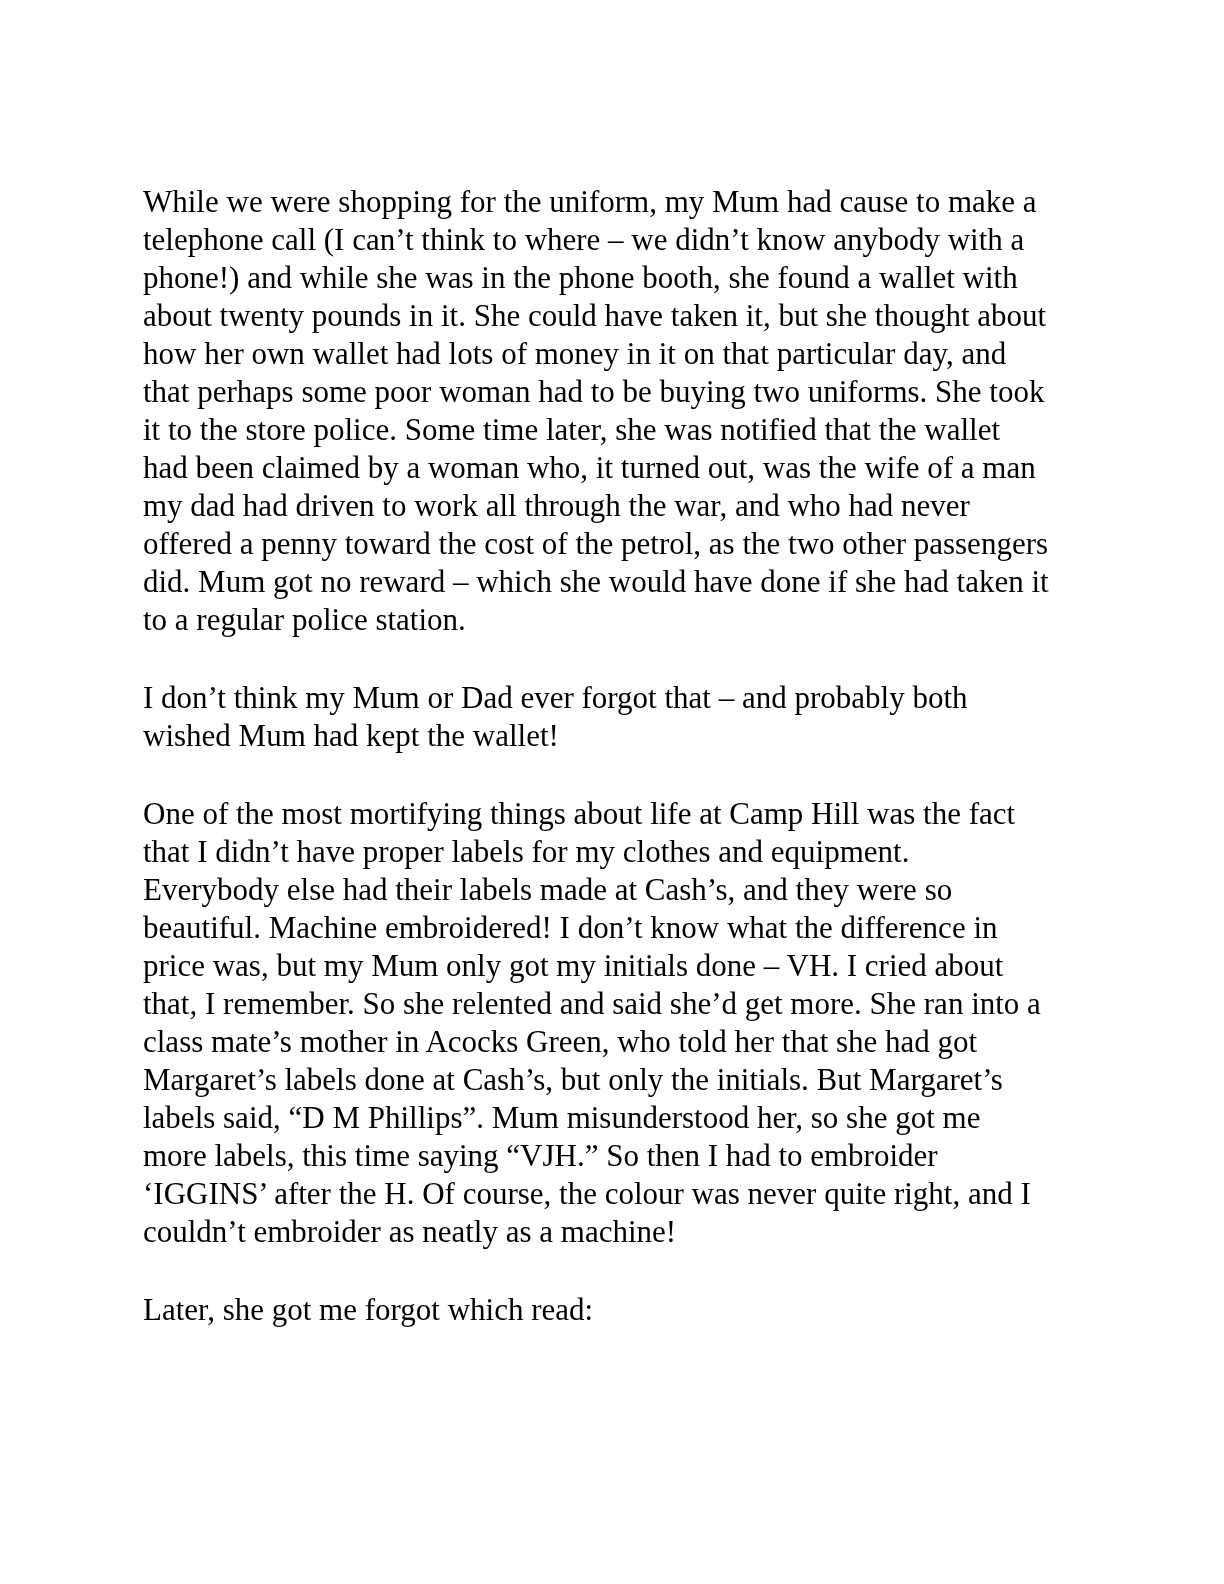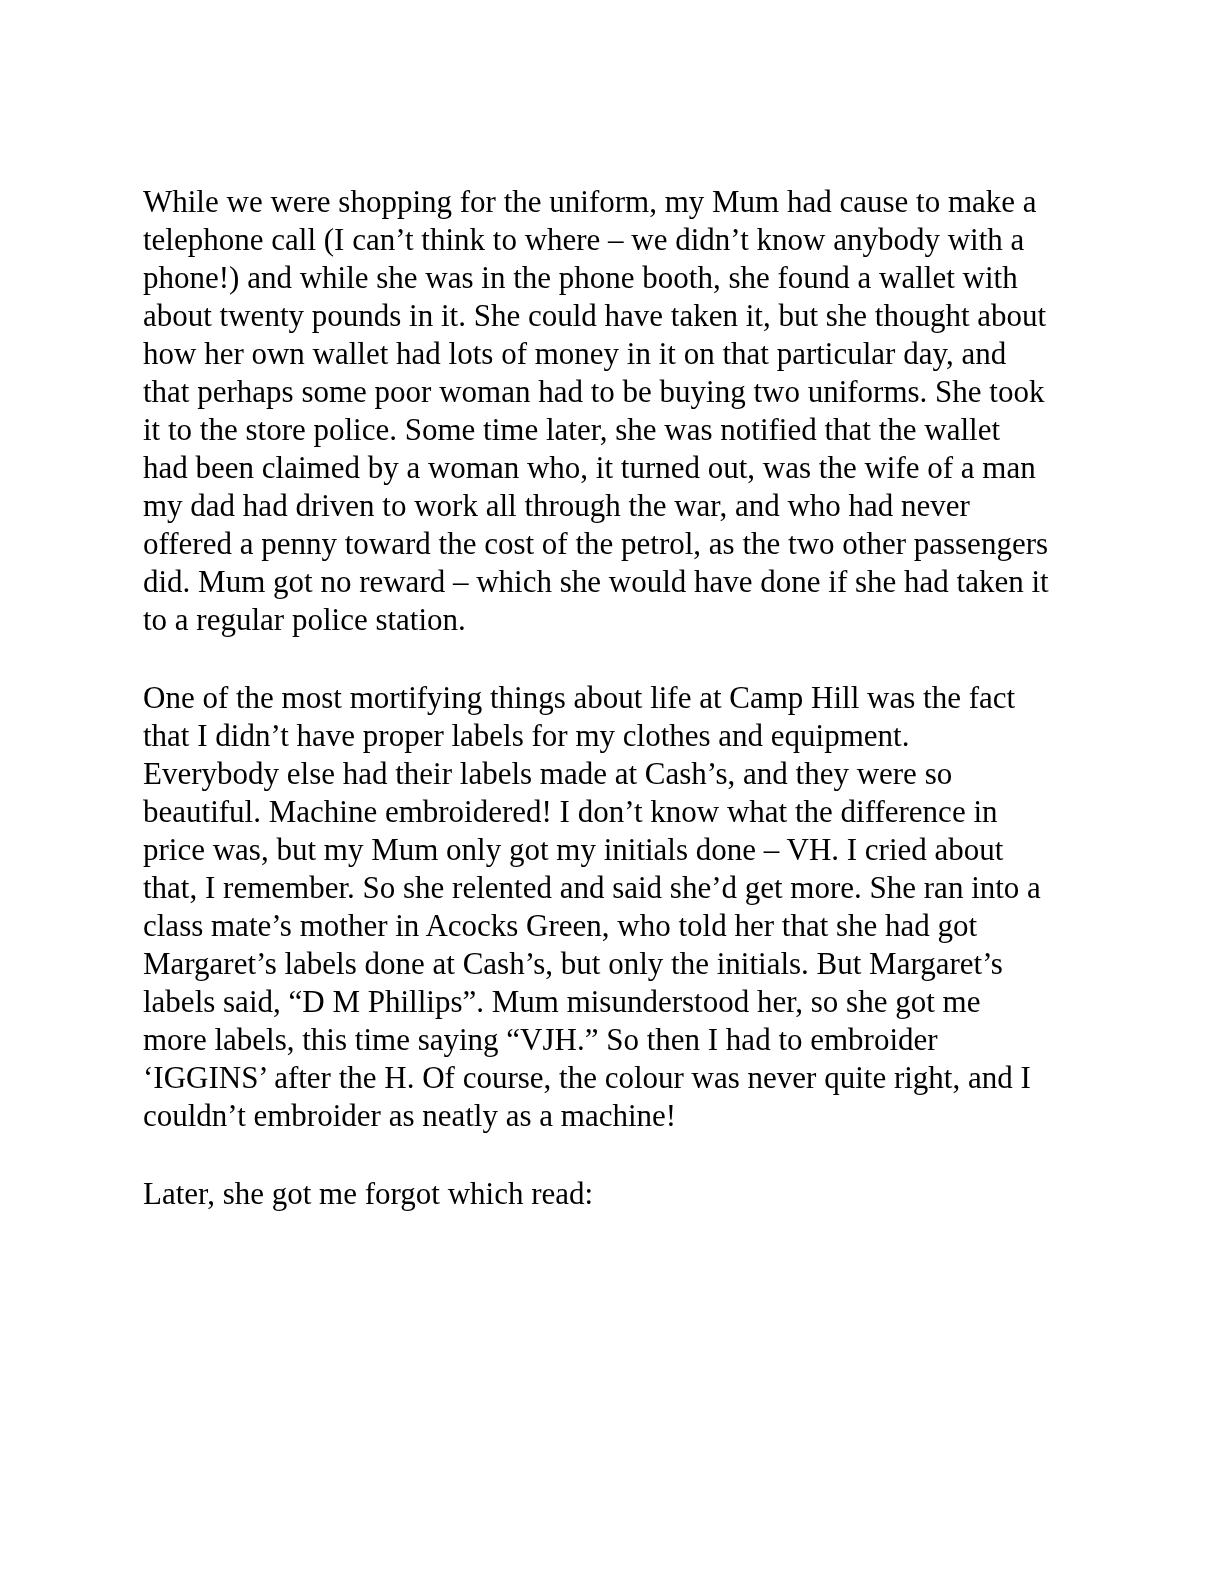--- a/index.html
+++ b/index.html
@@ -52,20 +52,22 @@
 phone!) and while she was in the phone booth, she found a wallet with
 about twenty pounds in it. She could have taken it, but she thought about
 how her own wallet had lots of money in it on that particular day, and
 that perhaps some poor woman had to be buying two uniforms. She took
 it to the store police. Some time later, she was notified that the wallet
 had been claimed by a woman who, it turned out, was the wife of a man
 my dad had driven to work all through the war, and who had never
 offered a penny toward the cost of the petrol, as the two other passengers
 did. Mum got no reward – which she would have done if she had taken it
 to a regular police station.</p>
+    <p class="para">I don’t think my Mum or Dad ever forgot that – and probably both
+wished Mum had kept the wallet!</p>
     <p class="para">One of the most mortifying things about life at Camp Hill was the fact
 that I didn’t have proper labels for my clothes and equipment.
 Everybody else had their labels made at Cash’s, and they were so
 beautiful. Machine embroidered! I don’t know what the difference in
 price was, but my Mum only got my initials done – VH. I cried about
 that, I remember. So she relented and said she’d get more. She ran into a
 class mate’s mother in Acocks Green, who told her that she had got
 Margaret’s labels done at Cash’s, but only the initials. But Margaret’s
 labels said, “D M Phillips”. Mum misunderstood her, so she got me
 more labels, this time saying “VJH.” So then I had to embroider

